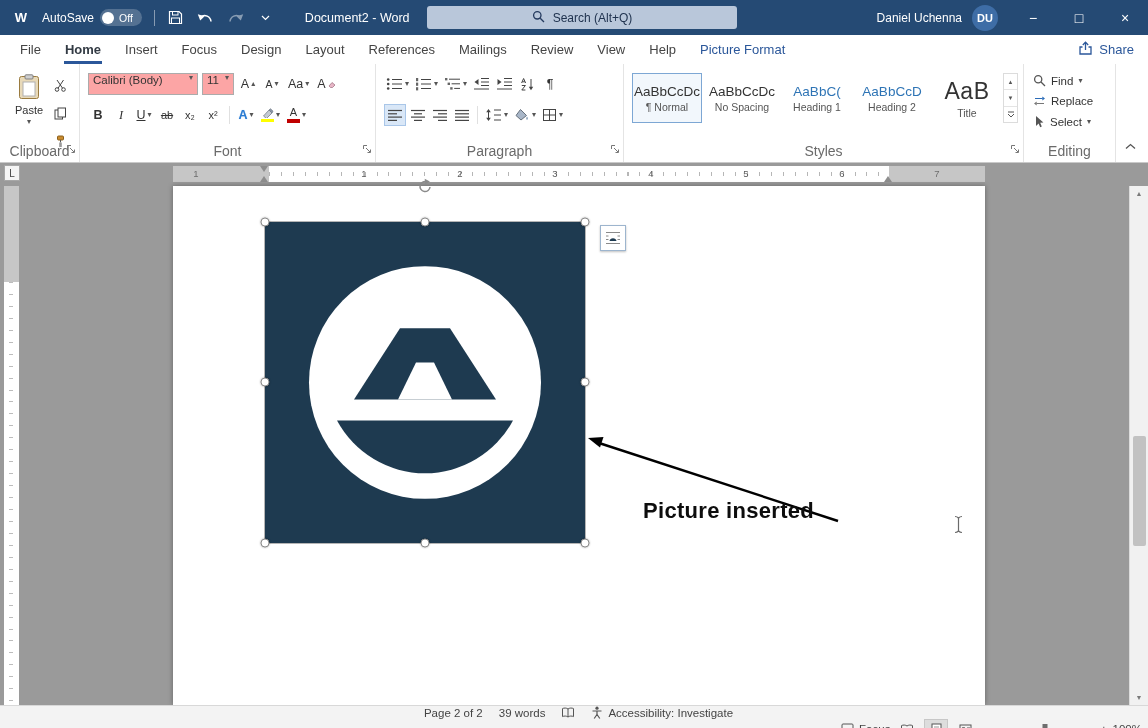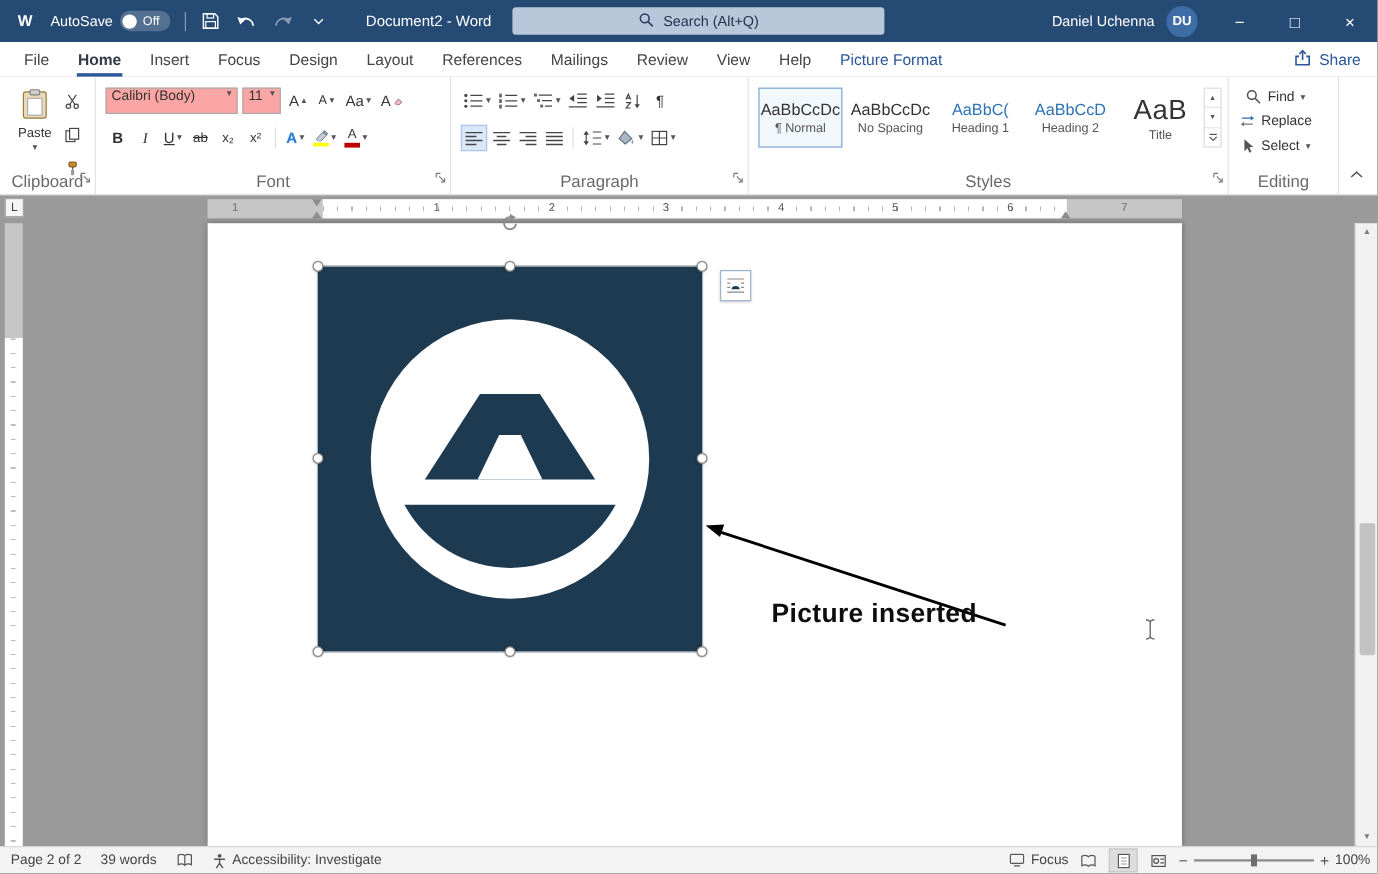--- a/index.html
+++ b/index.html
@@ -75,21 +75,21 @@
   .card .prev { font-size:13.5px; color:#333; white-space:nowrap; }
   .card.heading .prev { color:#2e74b5; }
   .card.title-card .prev { font-size:23px; letter-spacing:.5px; }
   .card .nm { font-size:10.5px; color:#555; white-space:nowrap; }
   .rail { position:absolute; right:5px; top:9px; width:15px; height:50px; border:1px solid #dcdcdc; display:flex; flex-direction:column; }
   .rail-btn { flex:1; display:flex; align-items:center; justify-content:center; font-size:6px; color:#555; border-bottom:1px solid #e4e4e4; }
   .rail-btn:last-child { border-bottom:none; }
 
   
   .g-editing { width:92px; }
-  .edit-col { position:absolute; left:9px; top:10px; display:flex; flex-direction:column; gap:8px; font-size:11.5px; color:#333;align-items:center; }
+  .edit-col { position:absolute; left:9px; top:10px; display:flex; flex-direction:column; gap:8px; font-size:11.5px; color:#333; }
   .edit-row { display:flex; align-items:center; gap:5px; white-space:nowrap; }
 
   .g-collapse { flex:1; border-right:none; }
   .collapse-btn { position:absolute; right:12px; bottom:8px; }
 
   
   .rulerrow { position:absolute; top:163px; left:0; width:100%; height:21px; background:#9a9a9a; }
   .tabstop { position:absolute; left:4px; top:2px; width:16px; height:16px; background:#f5f5f5; border:1px solid #a7a7a7; font-size:10px; color:#444; display:flex; align-items:center; justify-content:center; }
   .hruler { position:absolute; left:173px; top:3px; width:812px; height:16px; background:#c6c6c6; }
   .hr-text { position:absolute; left:96px; top:0; width:620px; height:16px; background:#fff; }
@@ -112,21 +112,21 @@
   .arrow-svg { position:absolute; left:0; top:0; pointer-events:none; }
   .ibeam { position:absolute; left:780px; top:329px; }
 
   
   .vscroll { position:absolute; left:1129px; top:186px; width:19px; height:519px; background:#f1f1f1; border-left:1px solid #dcdcdc; }
   .vs-arrow { position:absolute; left:0; width:100%; height:15px; display:flex; align-items:center; justify-content:center; font-size:7px; color:#7a7a7a; }
   .vs-up { top:0; } .vs-down { bottom:0; }
   .vs-thumb { position:absolute; left:3px; top:250px; width:13px; height:110px; background:#c2c2c2; border-radius:2px; }
 
   
-  .statusbar { position:absolute; bottom:0; left:0; width:100%; height:23px; background:#f3f3f3; border-top:1px solid #d8d8d8; display:flex; align-items:center; font-size:11.5px; color:#444; }
+  .statusbar { position:absolute; bottom:0; left:0; width:100%; height:23px; background:#f3f3f3; border-top:1px solid #d8d8d8; display:flex; align-items:center; font-size:11.5px; color:#444;flex-direction:column; }
   .sb-left { display:flex; align-items:center; gap:16px; padding-left:9px; }
   .sb-right { margin-left:auto; display:flex; align-items:center; gap:5px; padding-right:6px;text-align:right; }
   .sb-item { display:flex; align-items:center; gap:5px; white-space:nowrap; }
   .view-btn { width:24px; height:20px; display:flex; align-items:center; justify-content:center; }
   .view-btn.active { background:#dddddd; border:1px solid #c7c7c7; }
   .zoom-track { position:relative; width:100px; height:2px; background:#8f8f8f; }
   .zoom-thumb { position:absolute; left:50%; top:-4px; width:5px; height:10px; background:#6e6e6e; transform:translateX(-50%); }
   .zoom-sign { font-size:13px; color:#555; }
 </style>
 </head>

